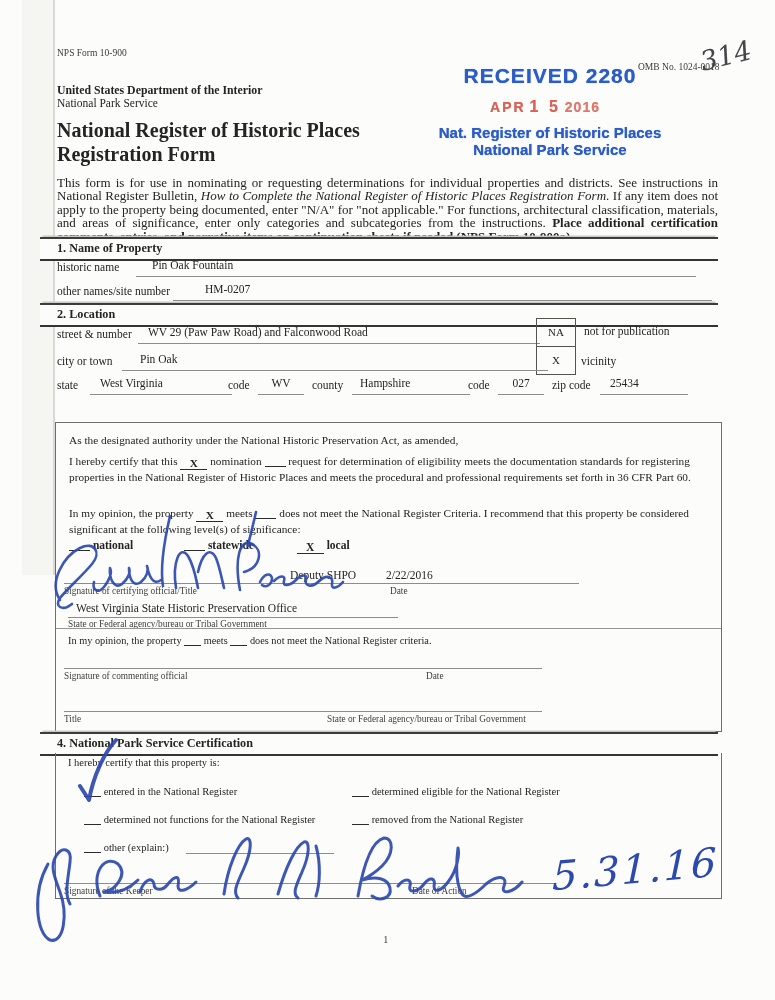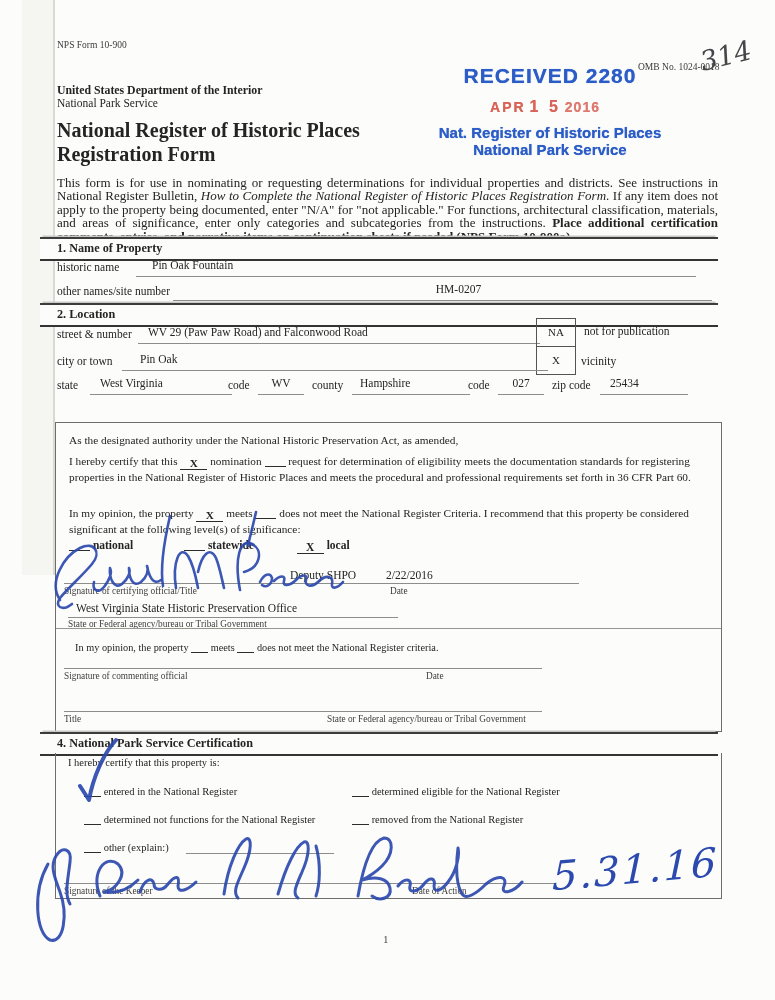--- a/index.html
+++ b/index.html
@@ -30,21 +30,21 @@
   svg{overflow:visible;}
 </style>
 </head>
 <body>
 
 <div id="page">
 
   <div class="a" style="left:22px;top:0;width:31px;height:575px;background:#f5f5f1;"></div>
   <div class="a" style="left:53px;top:0;width:2px;height:575px;background:#cfcfcb;opacity:.8;"></div>
 
-  <div class="a sm" style="left:57px;top:40px;text-align:center;">NPS Form 10-900</div>
+  <div class="a sm" style="left:57px;top:48px;text-align:center;">NPS Form 10-900</div>
   <div class="a sm" style="left:594px;top:62px;margin-left:44px;">OMB No. 1024-0018</div>
   <div class="a" style="left:700px;top:40px;font-size:27px;color:#45454a;transform:rotate(-14deg);font-family:'DejaVu Serif',serif;font-style:italic;">314</div>
 
   <div class="a stamp-blue" style="left:440px;top:64px;width:220px;text-align:center;font-size:21px;letter-spacing:1px;">RECEIVED 2280</div>
   <div class="a" style="left:455px;top:98px;width:180px;text-align:center;">
     <span class="stamp-red" style="font-size:14px;letter-spacing:2px;">APR</span>
     <span class="stamp-red" style="font-size:16px;letter-spacing:3px;">1 5</span>
     <span class="stamp-red" style="font-size:14px;letter-spacing:1px;opacity:.8;">2016</span>
   </div>
   <div class="a" style="left:415px;top:124px;width:270px;text-align:center;">
@@ -62,21 +62,21 @@
   <p class="a" style="left:57px;top:176px;width:661px;margin:0;font-size:13px;line-height:13.4px;text-align:justify;">
     <span>This form is for use in nominating or requesting determinations for individual properties and districts.  See instructions in National Register Bulletin, </span><span style="font-style:italic;">How to Complete the National Register of Historic Places Registration Form</span><span>.  If any item does not apply to the property being documented, enter "N/A" for "not applicable."  For functions, architectural classification, materials, and areas of significance, enter only categories and subcategories from the instructions.  </span><span style="font-weight:bold;">Place additional certification comments, entries, and narrative items on continuation sheets if needed (NPS Form 10-900a).</span>
   </p>
 
   <div class="a sec" style="top:237px;">
     <div class="t">1.  Name of Property</div>
   </div>
   <div class="a lbl" style="left:57px;top:261px;">historic name</div>
   <div class="a fline" style="left:136px;top:259px;width:544px;padding-left:16px;">Pin Oak Fountain</div>
   <div class="a lbl" style="left:57px;top:285px;">other names/site number</div>
-  <div class="a fline" style="left:173px;top:283px;width:507px;padding-left:32px;text-align:center;">HM-0207</div>
+  <div class="a fline" style="left:173px;top:283px;width:507px;padding-left:32px;">HM-0207</div>
 
   <div class="a sec" style="top:303px;">
     <div class="t">2.  Location</div>
   </div>
   <div class="a lbl" style="left:57px;top:328px;">street &amp; number</div>
   <div class="a fline" style="left:138px;top:326px;width:392px;padding-left:10px;">WV 29 (Paw Paw Road) and Falconwood Road</div>
   <div class="a" style="left:536px;top:318px;">
     <div class="checkbox2">NA</div>
     <div class="checkbox2" style="border-top:none;">X</div>
   </div>
@@ -121,21 +121,21 @@
     </div>
     <div class="a val" style="left:234px;top:146px;">Deputy SHPO</div>
     <div class="a val" style="left:330px;top:146px;">2/22/2016</div>
     <div class="a" style="left:8px;top:160px;width:515px;border-top:1px solid #8d8d8b;"></div>
     <div class="a tinylbl" style="left:8px;top:163px;">Signature of certifying official/Title</div>
     <div class="a tinylbl" style="left:334px;top:163px;">Date</div>
     <div class="a val" style="left:20px;top:179px;">West Virginia State Historic Preservation Office</div>
     <div class="a" style="left:12px;top:194px;width:330px;border-top:1px solid #8d8d8b;"></div>
     <div class="a tinylbl" style="left:12px;top:196px;">State or Federal agency/bureau or Tribal Government</div>
     <div class="a" style="left:0;top:205px;width:665px;border-top:1px solid #96968f;"></div>
-    <p class="a" style="left:12px;top:212px;width:640px;margin:7px;font-size:10.3px;">
+    <p class="a" style="left:12px;top:212px;width:640px;margin:0;font-size:10.3px;">
       <span>In my opinion, the property</span>
       <span class="mk e" style="min-width:17px;"></span>
       <span>meets</span>
       <span class="mk e" style="min-width:17px;"></span>
       <span>does not meet the National Register criteria.</span>
     </p>
     <div class="a" style="left:8px;top:245px;width:478px;border-top:1px solid #8d8d8b;"></div>
     <div class="a tinylbl" style="left:8px;top:248px;">Signature of commenting official</div>
     <div class="a tinylbl" style="left:370px;top:248px;">Date</div>
     <div class="a" style="left:8px;top:288px;width:478px;border-top:1px solid #8d8d8b;"></div>

